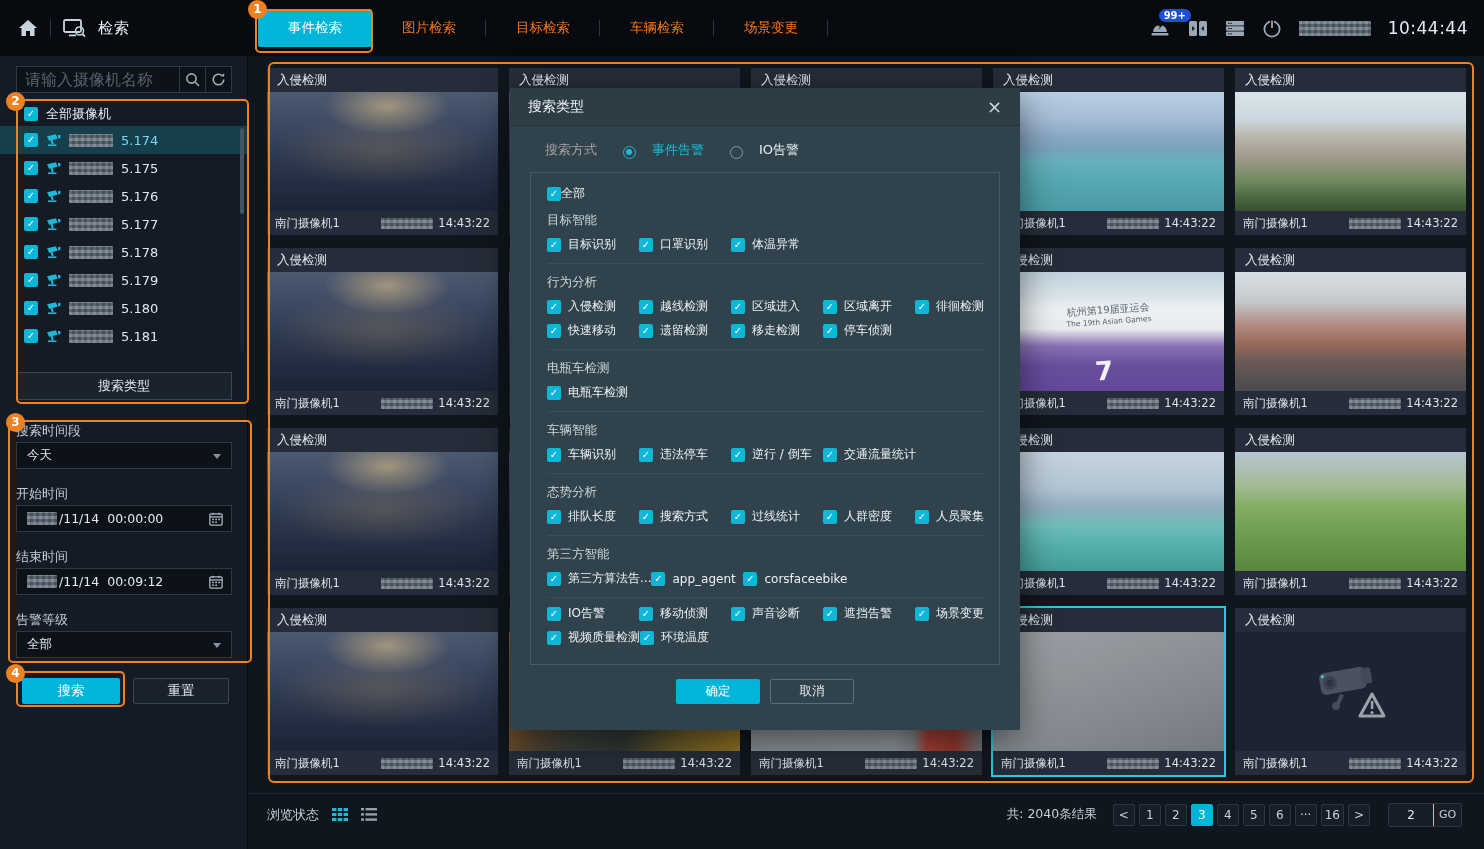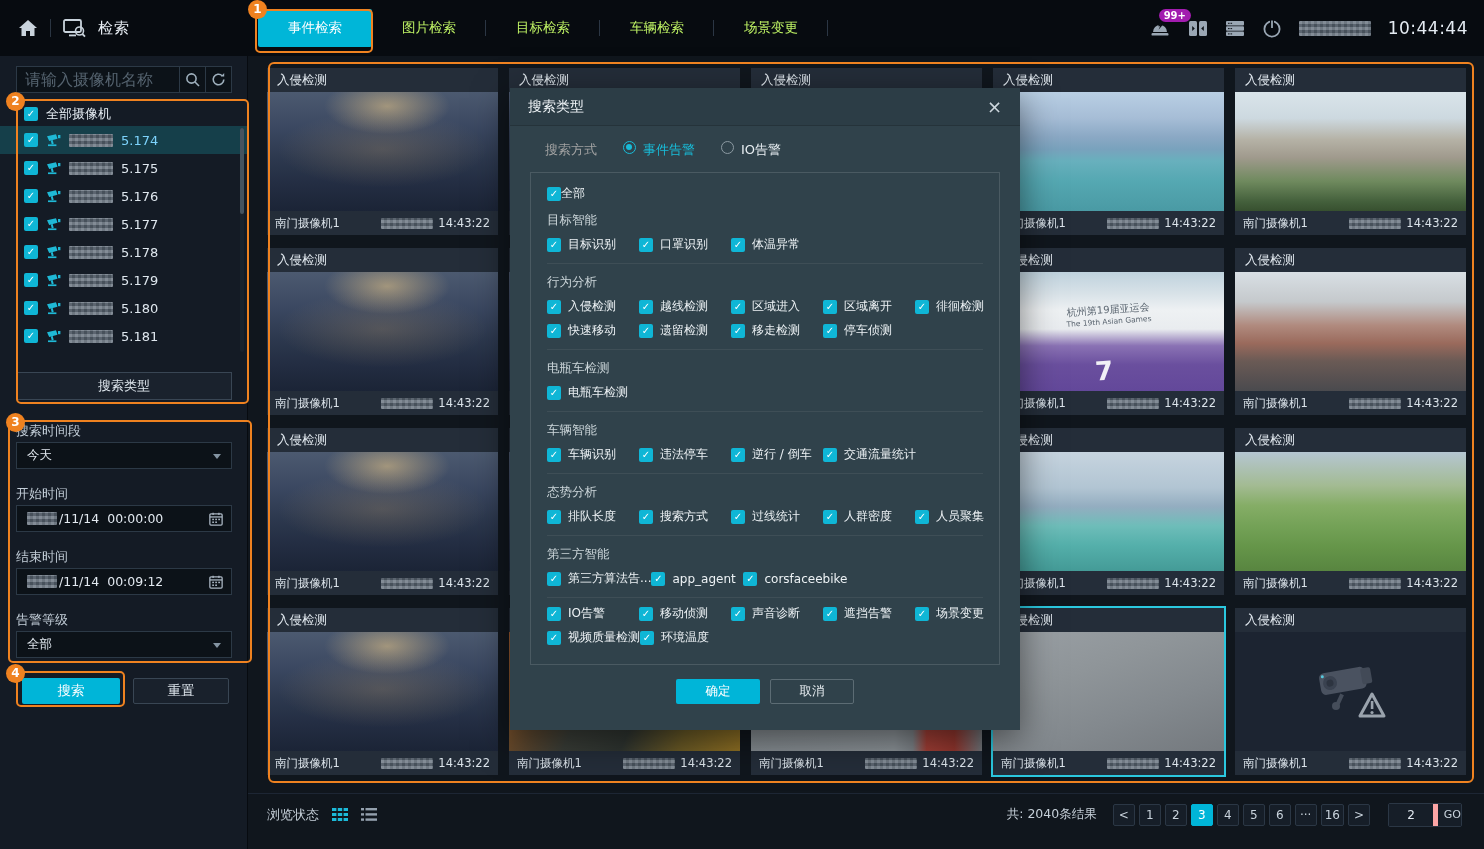--- a/index.html
+++ b/index.html
@@ -5,27 +5,27 @@
 *{margin:0;padding:0;box-sizing:border-box}
 html,body{width:1484px;height:849px}
 body{font-family:"DejaVu Sans","Liberation Sans",sans-serif;background:#0c1117;color:#dfe7ee;font-size:12px;overflow:hidden}
 .app{position:relative;width:1484px;height:849px;background:#10161d;overflow:hidden}
 
 .topbar{position:absolute;left:0;top:0;width:100%;height:56px;background:#070b10;display:flex;align-items:center;z-index:10}
 .brand{display:flex;align-items:center;gap:12px;padding-left:18px;flex:0 0 258px}
 .vdiv{width:1px;height:18px;background:#2a3542}
 .brand-label{font-size:15px;color:#e8eef4;letter-spacing:1px}
 .tabs{display:flex;align-items:center;height:100%}
-.tab{position:relative;flex:0 0 114px;height:56px;display:flex;align-items:center;justify-content:center;font-size:13.5px;color:#bef264;cursor:pointer}
+.tab{position:relative;flex:0 0 114px;height:56px;display:flex;align-items:center;justify-content:center;font-size:13.5px;color:#f97316;cursor:pointer}
 .tab::after{content:"";position:absolute;right:0;top:20px;width:1px;height:16px;background:#2b3644}
 .tab.active{height:38px;background:#00b6d8;color:#fff;border-radius:2px}
 .tab.active::after{display:none}
 .top-right{margin-left:auto;display:flex;align-items:center;gap:17px;padding-right:16px}
 .ic-btn{position:relative;display:flex;align-items:center;justify-content:center;cursor:pointer}
-.alarm-badge{position:absolute;top:-9px;left:10px;background:#a21caf;color:#fff;font-size:10px;line-height:13px;padding:0 5px;border-radius:8px;font-weight:bold}
+.alarm-badge{position:absolute;top:-9px;left:10px;background:#1d4ed8;color:#fff;font-size:10px;line-height:13px;padding:0 5px;border-radius:8px;font-weight:bold}
 .clock{font-size:17px;color:#e4ebf2;letter-spacing:.5px}
 
 .blur{display:inline-block;vertical-align:middle;border-radius:1px;background-image:repeating-linear-gradient(0deg,rgba(255,255,255,.16) 0 3px,rgba(0,0,0,.14) 3px 6px),repeating-linear-gradient(90deg,#6b7682 0 3px,#535e6a 3px 6px)}
 
 .sidebar{position:absolute;left:0;top:56px;width:248px;bottom:0;background:#141b25;border-right:1px solid #070b10;z-index:5}
 .search-box{position:absolute;left:16px;top:10px;width:216px;height:27px;border:1px solid #2c3946;background:#0c1218;display:flex;align-items:center}
 .search-box input{flex:1;min-width:0;background:transparent;border:none;outline:none;color:#dfe7ee;font-size:16px;padding:0 8px;font-family:inherit}
 .search-box input::placeholder{color:#55636f}
 .sb-ic{flex:0 0 26px;height:100%;display:flex;align-items:center;justify-content:center;border-left:1px solid #2c3946;cursor:pointer}
 .cam-section{position:absolute;left:0;top:46px;width:248px}
@@ -72,29 +72,29 @@
 .statusbar{position:absolute;left:0;right:0;top:737px;height:42px;border-top:1px solid #1d2634;display:flex;align-items:center;padding:0 22px 0 19px}
 .sb-left{display:flex;align-items:center;gap:13px}
 .browse-label{color:#c6d0d9;font-size:13px}
 .sb-right{margin-left:auto;display:flex;align-items:center}
 .total{color:#c6d0d9;font-size:12.5px}
 .pager{display:flex;gap:4px;margin:0 18px 0 16px}
 .pg{min-width:22px;height:22px;line-height:20px;text-align:center;background:#161e28;border:1px solid #2b3745;color:#c9d3dc;font-size:12px;border-radius:2px;padding:0 3px;cursor:pointer}
 .pg.active{background:#00b5d8;border-color:#00b5d8;color:#fff}
 .goto{display:flex;border:1px solid #2b3745;height:24px;border-radius:2px;overflow:hidden}
 .goto input{width:44px;background:#161e28;border:none;outline:none;color:#e2e9f0;text-align:center;font-family:inherit;font-size:12px}
-.go-btn{width:28px;line-height:22px;text-align:right;background:#161e28;border-left:5px solid #fca5a5;color:#c9d3dc;font-size:11px;cursor:pointer}
+.go-btn{width:28px;line-height:22px;text-align:center;background:#161e28;border-left:1px solid #fca5a5;color:#c9d3dc;font-size:11px;cursor:pointer}
 
 .modal{position:absolute;left:510px;top:88px;width:510px;height:642px;background:#30424b;z-index:50;box-shadow:0 10px 34px rgba(0,0,0,.5)}
 .modal-h{height:38px;padding:0 18px;font-size:14px;color:#eef3f6;background:#2c3d46;display:flex;justify-content:space-between;align-items:center;border-bottom:1px solid #25333a}
 .modal-close{font-size:18px;color:#cdd7dd;cursor:pointer;line-height:1}
 .modal-body{padding:0 20px}
 .mode-row{margin:16px 0 0 15px;display:flex;align-items:center;gap:26px;height:16px}
 .mode-label{color:#a3a3a3;font-size:13px}
-.radio-wrap{display:flex;align-items:flex-start;gap:7px;cursor:pointer}
+.radio-wrap{display:flex;align-items:flex-end;gap:16px;cursor:pointer}
 .radio{width:13px;height:13px;border-radius:50%;border:1.5px solid #8c9aa2;display:inline-block;position:relative;flex:0 0 13px}
 .radio.on{border-color:#18bcd9}
 .radio.on::after{content:"";position:absolute;left:2.2px;top:2.2px;width:6px;height:6px;border-radius:50%;background:#18bcd9}
 .radio-label{color:#e8eef2;font-size:13px}
 .radio-wrap.on .radio-label{color:#18bcd9}
 .panel{margin-top:14px;border:1px solid #4a5a62;padding:10px 16px 12px;height:493px;overflow:hidden}
 .m-title{margin-top:10px;color:#ccd6da;font-size:12.5px}
 .m-row{margin-top:7px;display:flex;align-items:center}
 .m-item{display:flex;align-items:center;gap:7px;flex:0 0 92px;cursor:pointer}
 .m-item:last-child{flex:0 0 auto}

